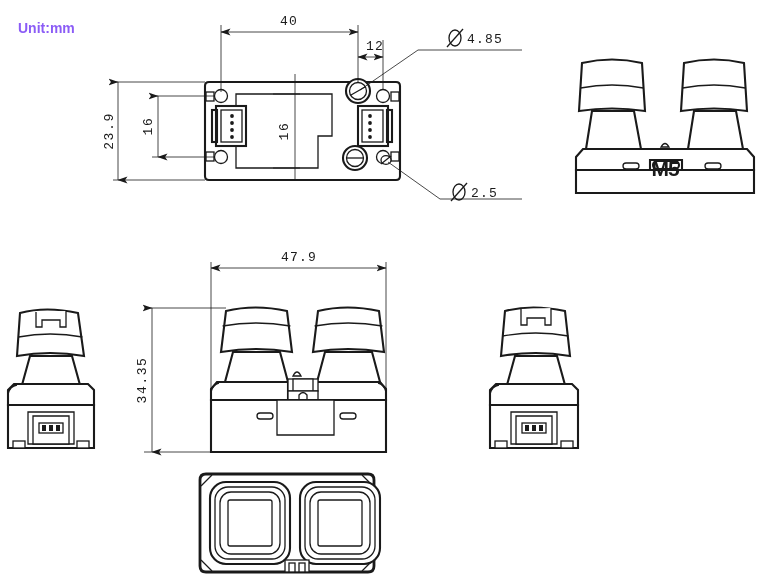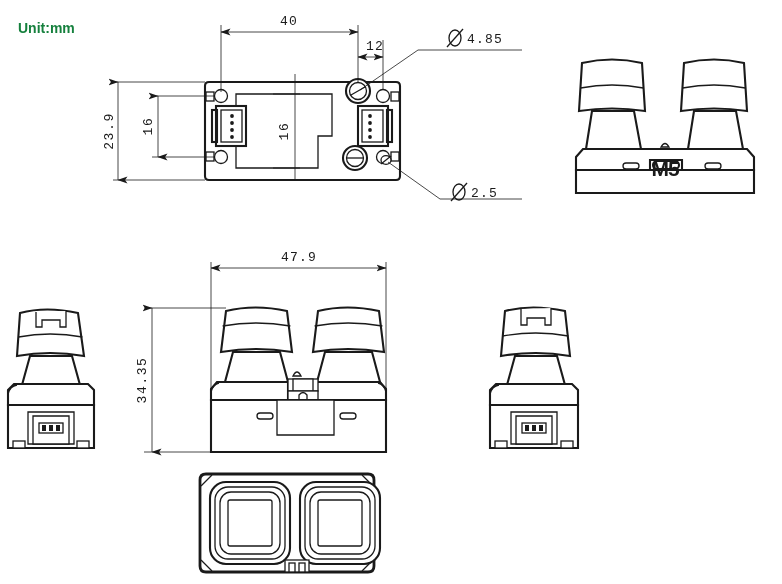--- a/index.html
+++ b/index.html
@@ -24,21 +24,21 @@
     width: 782px;
     height: 584px;
   }
   .unit-note {
     position: absolute;
     left: 18px;
     top: 20px;
     font-family: "Liberation Sans", sans-serif;
     font-size: 14px;
     font-weight: bold;
-    color: #15803d;
+    color: #8b5cf6;
     letter-spacing: 0px;
     white-space: nowrap;
   }
   
   .dim {
     font-family: "Liberation Mono", monospace;
     font-size: 13px;
     fill: #1a1a1a;
     letter-spacing: 1.2px;
   }

